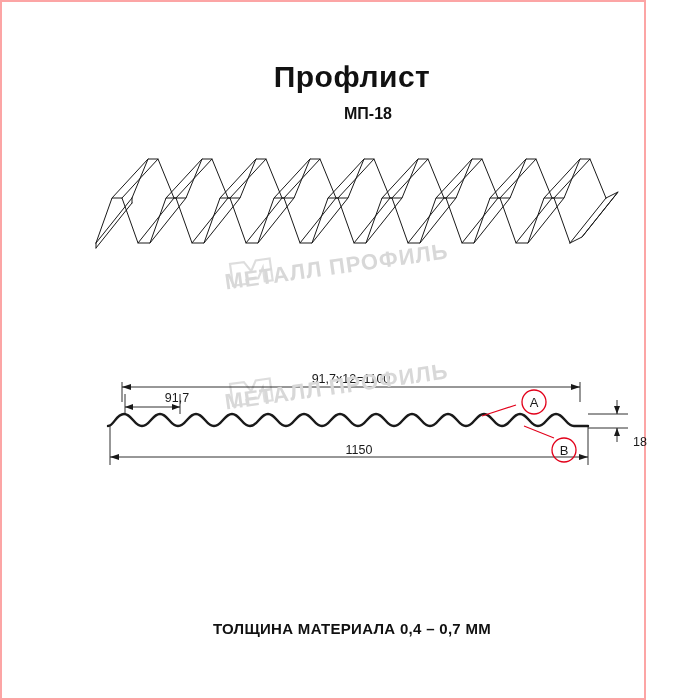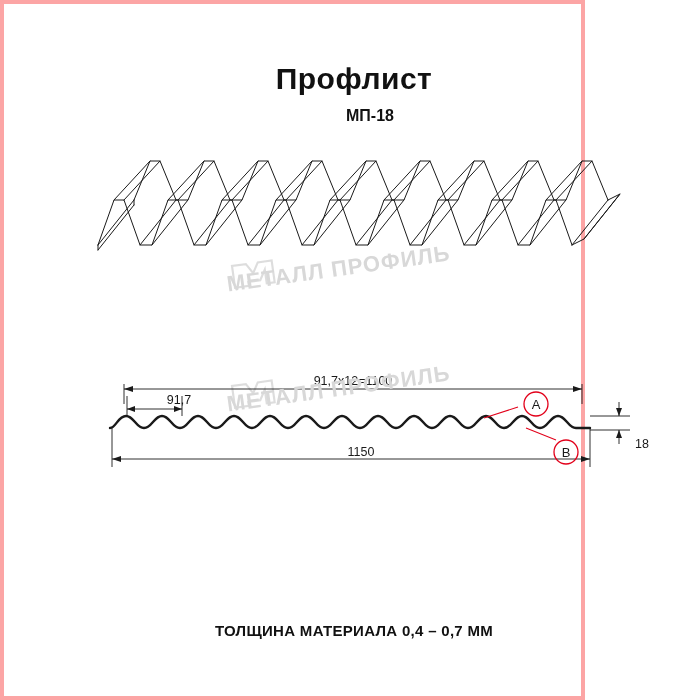--- a/index.html
+++ b/index.html
@@ -10,24 +10,24 @@
     width: 700px;
     height: 700px;
     background: #ffffff;
     font-family: "Liberation Sans", sans-serif;
     color: #1a1a1a;
     position: relative;
     overflow: hidden;
   }
   .page {
     position: relative;
-    width: 585px;
+    width: 646px;
     height: 700px;
     box-sizing: border-box;
-    border: 4px solid #fca5a5;
+    border: 2px solid #fca5a5;
   }
   .title {
     position: absolute;
     top: 58px;
     left: 0;
     width: 700px;
     text-align: center;
     font-size: 30px;
     font-weight: bold;
     letter-spacing: 0.5px;

